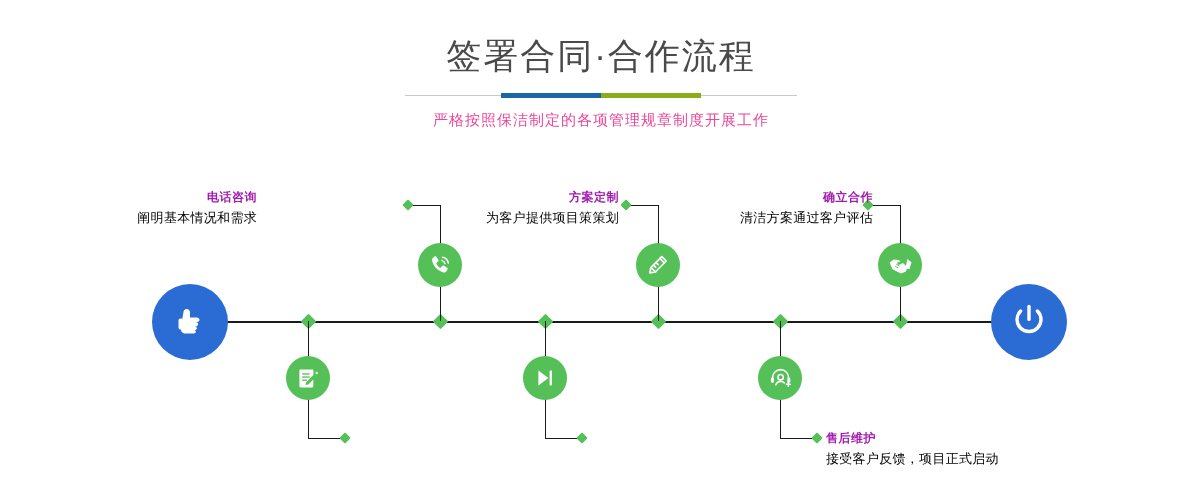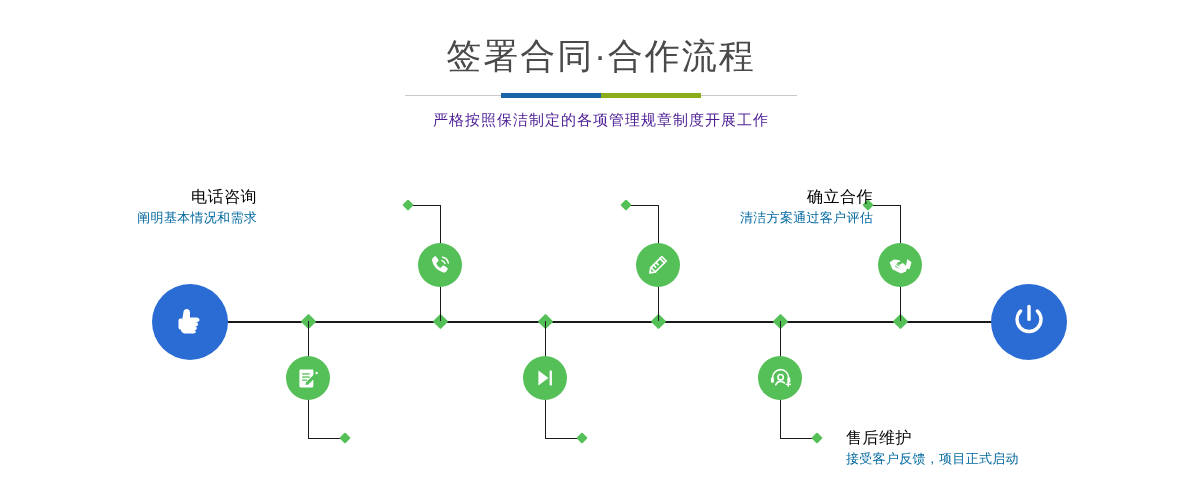--- a/index.html
+++ b/index.html
@@ -62,21 +62,21 @@
     left: 196px;
     top: 1px;
     width: 100px;
     height: 5px;
     background: #8aad19;
   }
   .page-subtitle {
     margin: 11px 0 4px 0;
     font-size: 15px;
     line-height: 20px;
-    color: #4c1d95;
+    color: #ec4899;
     letter-spacing: 1px;
   }
 
   
   .timeline-axis {
     position: absolute;
     left: 178px;
     top: 321px;
     width: 845px;
     height: 2px;
@@ -131,29 +131,30 @@
     background: #54c057;
     display: flex;
     align-items: center;
     justify-content: center;
   }
   .badge svg { display: block; }
 
   
   .step-label { position: absolute; white-space: nowrap; }
   .step-label .s-title {
-    font-size: 16px;
+    font-size: 12px;
     line-height: 22px;
-    color: #000000;
+    color: #a21caf;
     letter-spacing: .5px;
+    font-weight: bold;
   }
   .step-label .s-desc {
     font-size: 13px;
     line-height: 20px;
-    color: #0369a1;
+    color: #000000;
     letter-spacing: .3px;
   }
   .step-label.above { text-align: right; }
   .step-label.below { text-align: left; }
 </style>
 </head>
 <body>
 
 <div id="stage">
 
@@ -236,20 +237,24 @@
       <svg width="26" height="26" viewBox="0 0 26 26" aria-hidden="true">
         <g fill="none" stroke="#ffffff" stroke-width="1.7" stroke-linecap="round" stroke-linejoin="round">
           <path d="M16.8 4.6l4.4 4.4-11.0 11.0-5.3 0.9 0.9-5.3z"></path>
           <path d="M14.9 6.5l4.4 4.4"></path>
           <path d="M6.2 15.6l4.4 4.4"></path>
           <path d="M8.6 13.2l2.0 2.0"></path>
           <path d="M11.1 10.7l2.0 2.0"></path>
         </g>
       </svg>
     </span>
+  </div>
+  <div class="step-label above" style="right:583px; top:186px;">
+    <div class="s-title">方案定制</div>
+    <div class="s-desc">为客户提供项目策策划</div>
   </div>
 
   <div class="conn-v" style="left:545px; top:321px; height:117px;"></div>
   <div class="conn-h" style="left:545px; top:438px; width:36px;"></div>
   <div class="label-dot" style="left:578px; top:434px;"></div>
   <div class="badge" style="left:523px; top:356px;">
     <span>
       <svg width="24" height="24" viewBox="0 0 24 24" aria-hidden="true">
         <path d="M5.4 4.6l10.0 7.4-10.0 7.4z" fill="#ffffff"></path>
         <rect x="16.6" y="4.6" width="2.3" height="14.8" fill="#ffffff"></rect>
@@ -292,18 +297,18 @@
           <rect x="2.9" y="11.6" width="3.0" height="5.2" rx="1.4" fill="#ffffff" stroke="none"></rect>
           <rect x="19.3" y="11.6" width="3.0" height="5.2" rx="1.4" fill="#ffffff" stroke="none"></rect>
           <circle cx="12.6" cy="11.2" r="2.7"></circle>
           <path d="M7.8 18.8c0.9-2.2 2.7-3.4 4.8-3.4 1.4 0 2.7 0.5 3.7 1.5"></path>
           <path d="M18.3 18.2h4.0"></path>
           <path d="M20.3 16.2v4.0"></path>
         </g>
       </svg>
     </span>
   </div>
-  <div class="step-label below" style="left:826px; top:427px;margin-left:20px;">
+  <div class="step-label below" style="left:826px; top:427px;">
     <div class="s-title">售后维护</div>
     <div class="s-desc">接受客户反馈，项目正式启动</div>
   </div>
 
 </div>
 
 </body></html>

